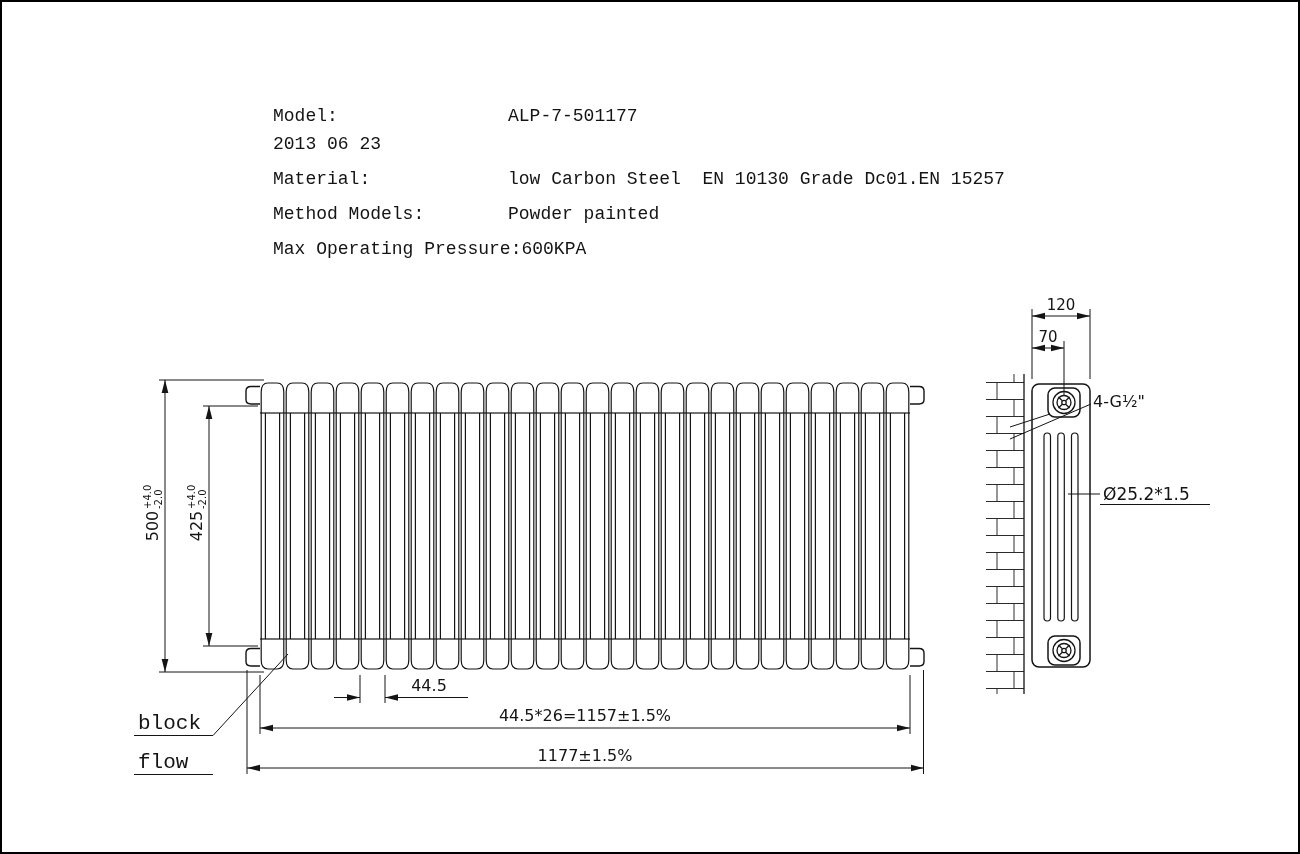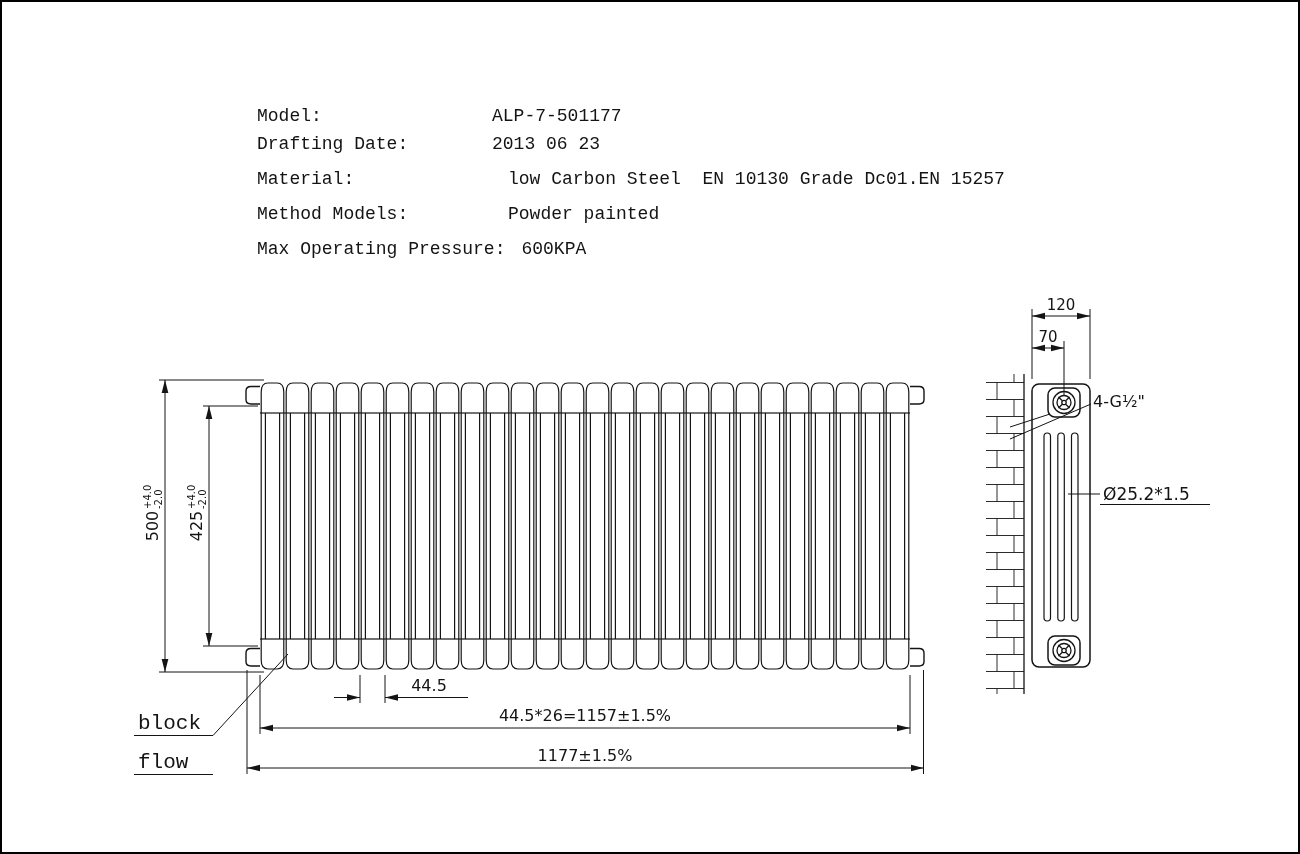--- a/index.html
+++ b/index.html
@@ -1,39 +1,39 @@
 <!DOCTYPE html>
 <html><head>
 <meta charset="utf-8">
 <style>
   html,body{margin:0;padding:0;background:#ffffff;}
   .page{position:relative;width:1300px;height:854px;background:#fff;border:2px solid #000;
         box-sizing:border-box;overflow:hidden;font-family:"Liberation Sans",sans-serif;}
   .specs{position:absolute;left:255px;top:100px;font-family:"Liberation Mono",monospace;
          font-size:18px;color:#141414;}
-  .srow{display:flex;line-height:28px;white-space:pre;}
-  .srow.sp{margin-top:7px;gap:16px;}
+  .srow{display:flex;line-height:28px;white-space:pre;margin-left:16px;}
+  .srow.sp{margin-top:7px;}
   .lab{min-width:235px;}
   .drawing{position:absolute;left:0;top:0;}
   svg text{font-family:"DejaVu Sans",sans-serif;fill:#141414;}
   text.dim{font-size:16px;}
   text.dimsm{font-size:15px;}
   text.tol{font-size:10px;}
   text.lead{font-size:16px;}
   text.lead2{font-size:17px;}
   text.ann{font-family:"Liberation Mono",monospace;font-size:21px;}
 </style>
 </head>
 <body>
 
 <div class="page">
 
   <div class="specs">
     <div class="srow"><span class="lab">Model:</span><span class="val">ALP-7-501177</span></div>
-    <div class="srow"><span class="lab">Drafting Date:</span><span class="val">2013 06 23</span></div>
+    <div class="srow"><span class="val">2013 06 23</span></div>
     <div class="srow sp"><span class="lab">Material:</span><span class="val">low Carbon Steel  EN 10130 Grade Dc01.EN 15257</span></div>
     <div class="srow sp"><span class="lab">Method Models:</span><span class="val">Powder painted</span></div>
     <div class="srow sp"><span class="lab">Max Operating Pressure:</span><span class="val">600KPA</span></div>
   </div>
 
   <svg class="drawing" width="1300" height="854" viewBox="0 0 1300 854">
     <defs>
       <marker id="arr" viewBox="0 0 12 8" refX="12" refY="4" markerWidth="13" markerHeight="9" orient="auto-start-reverse">
         <path d="M0,0.9 L12,4 L0,7.1 z" fill="#141414"></path>
       </marker>

